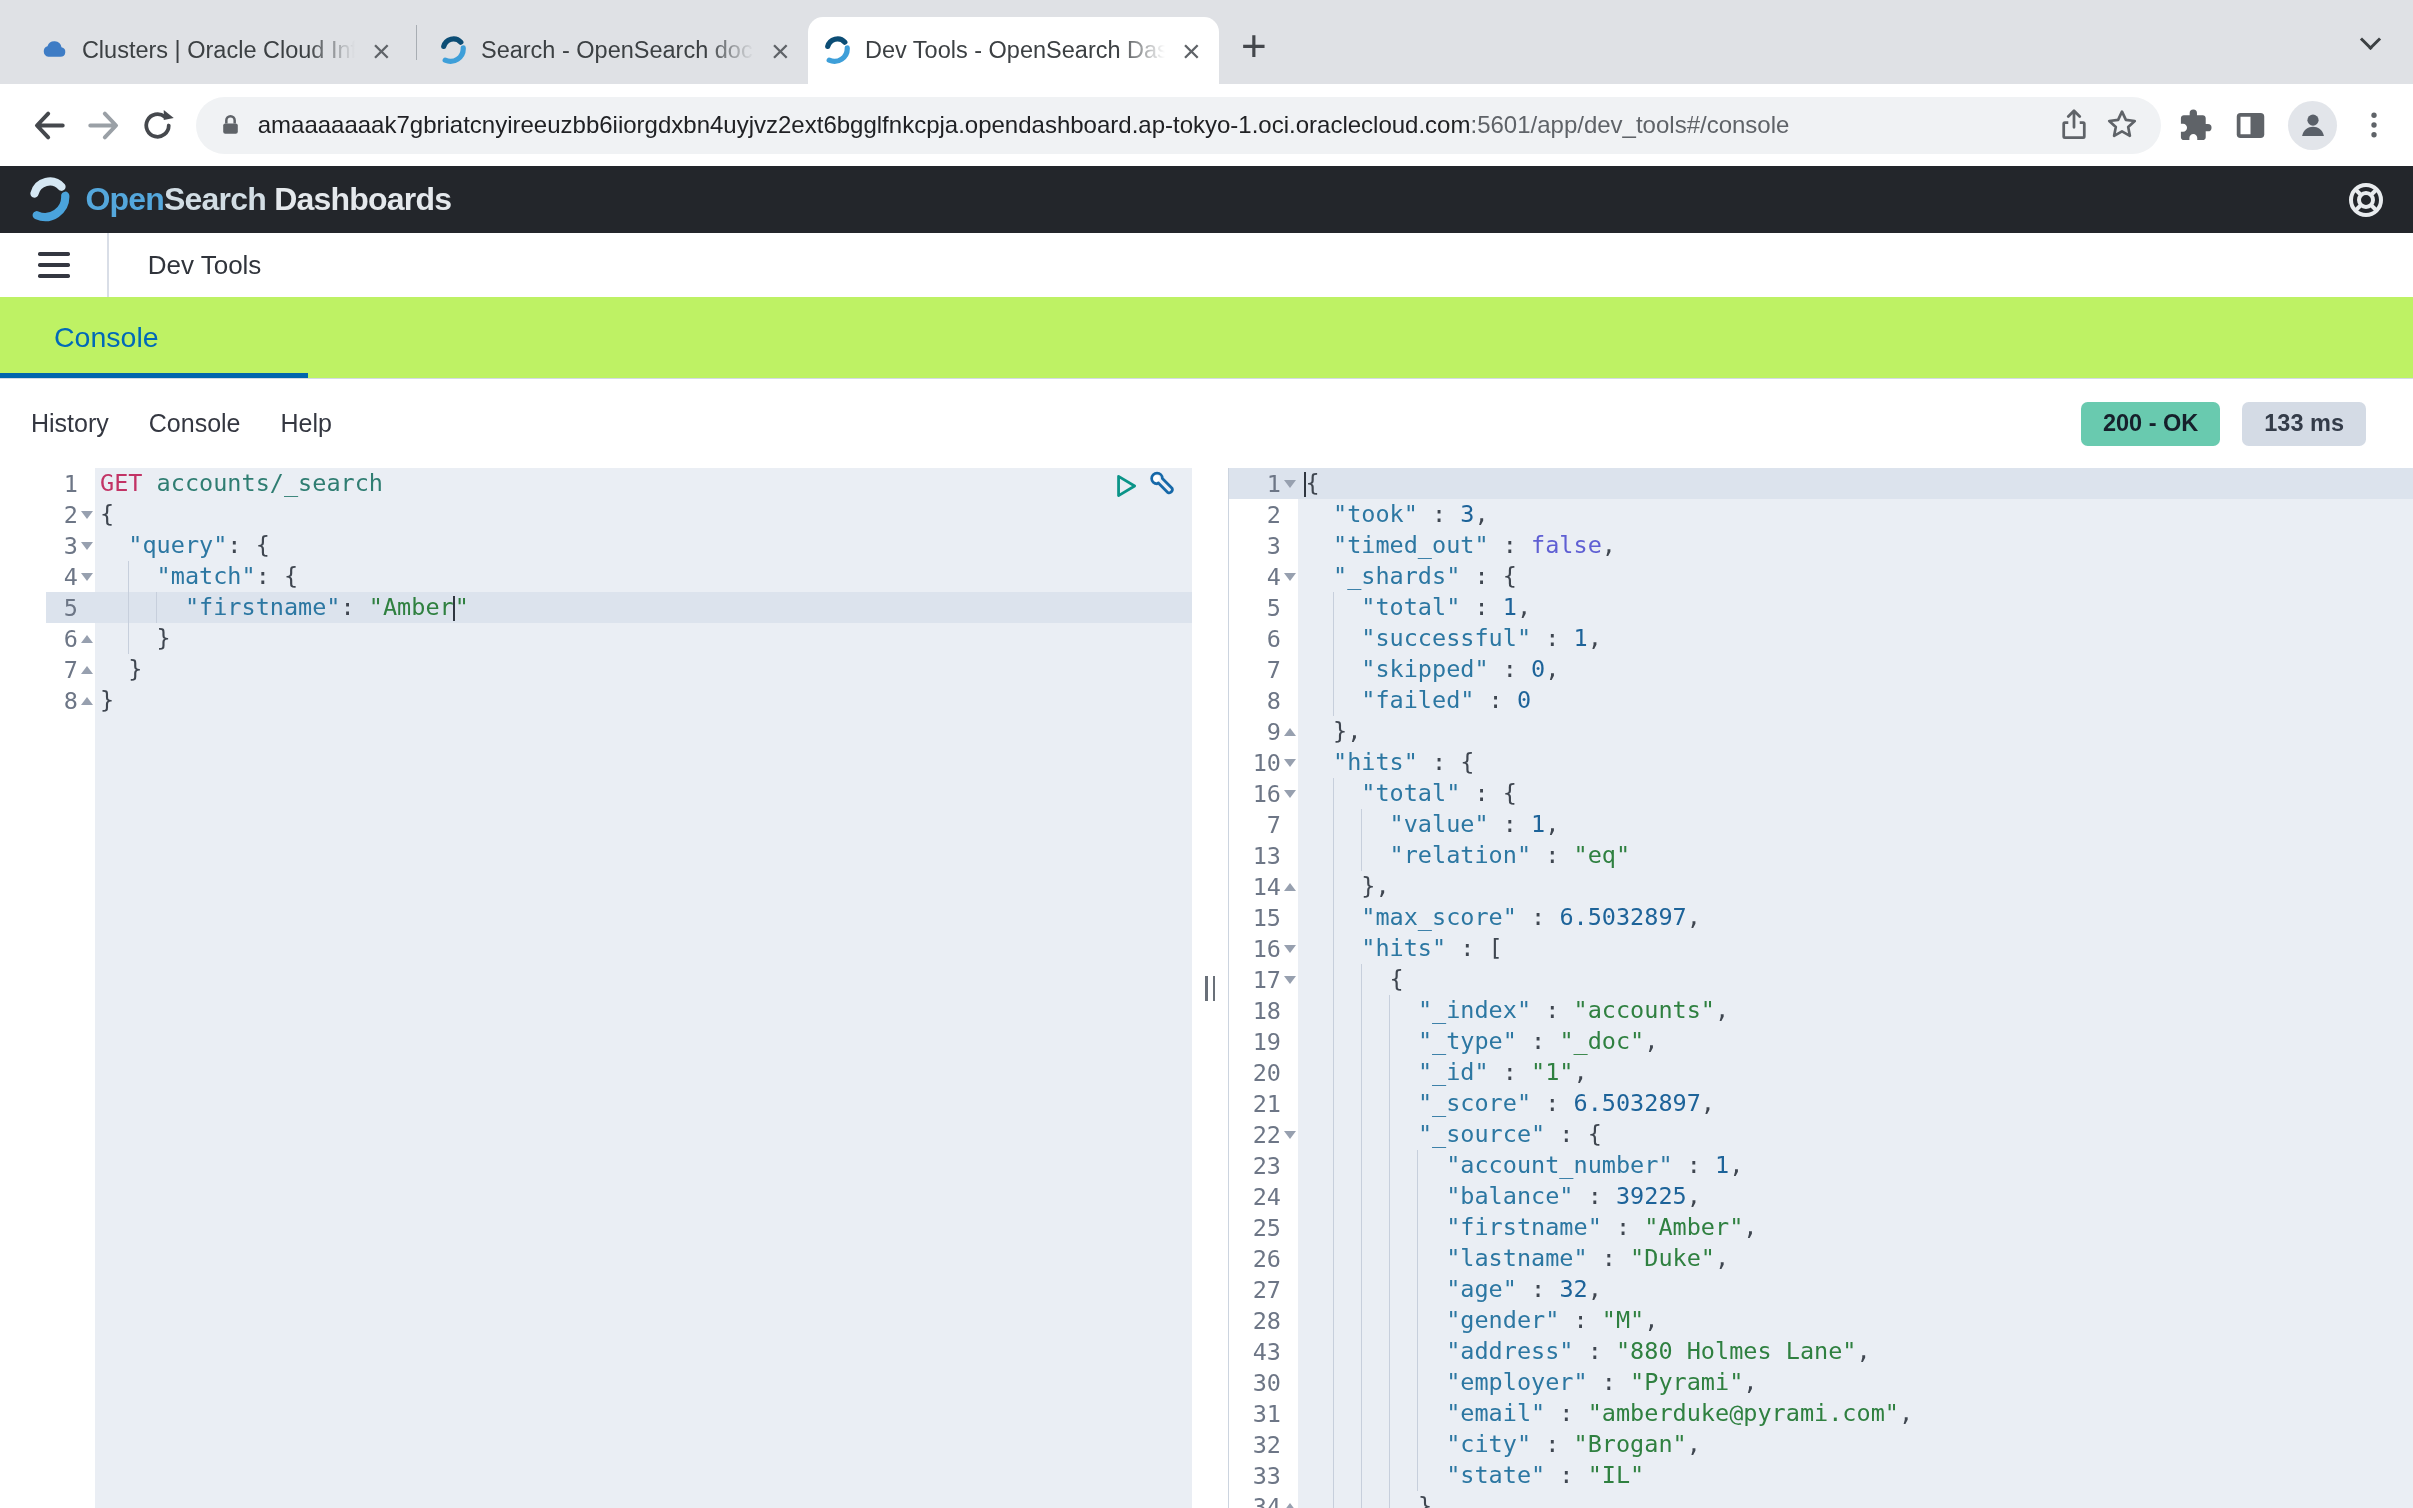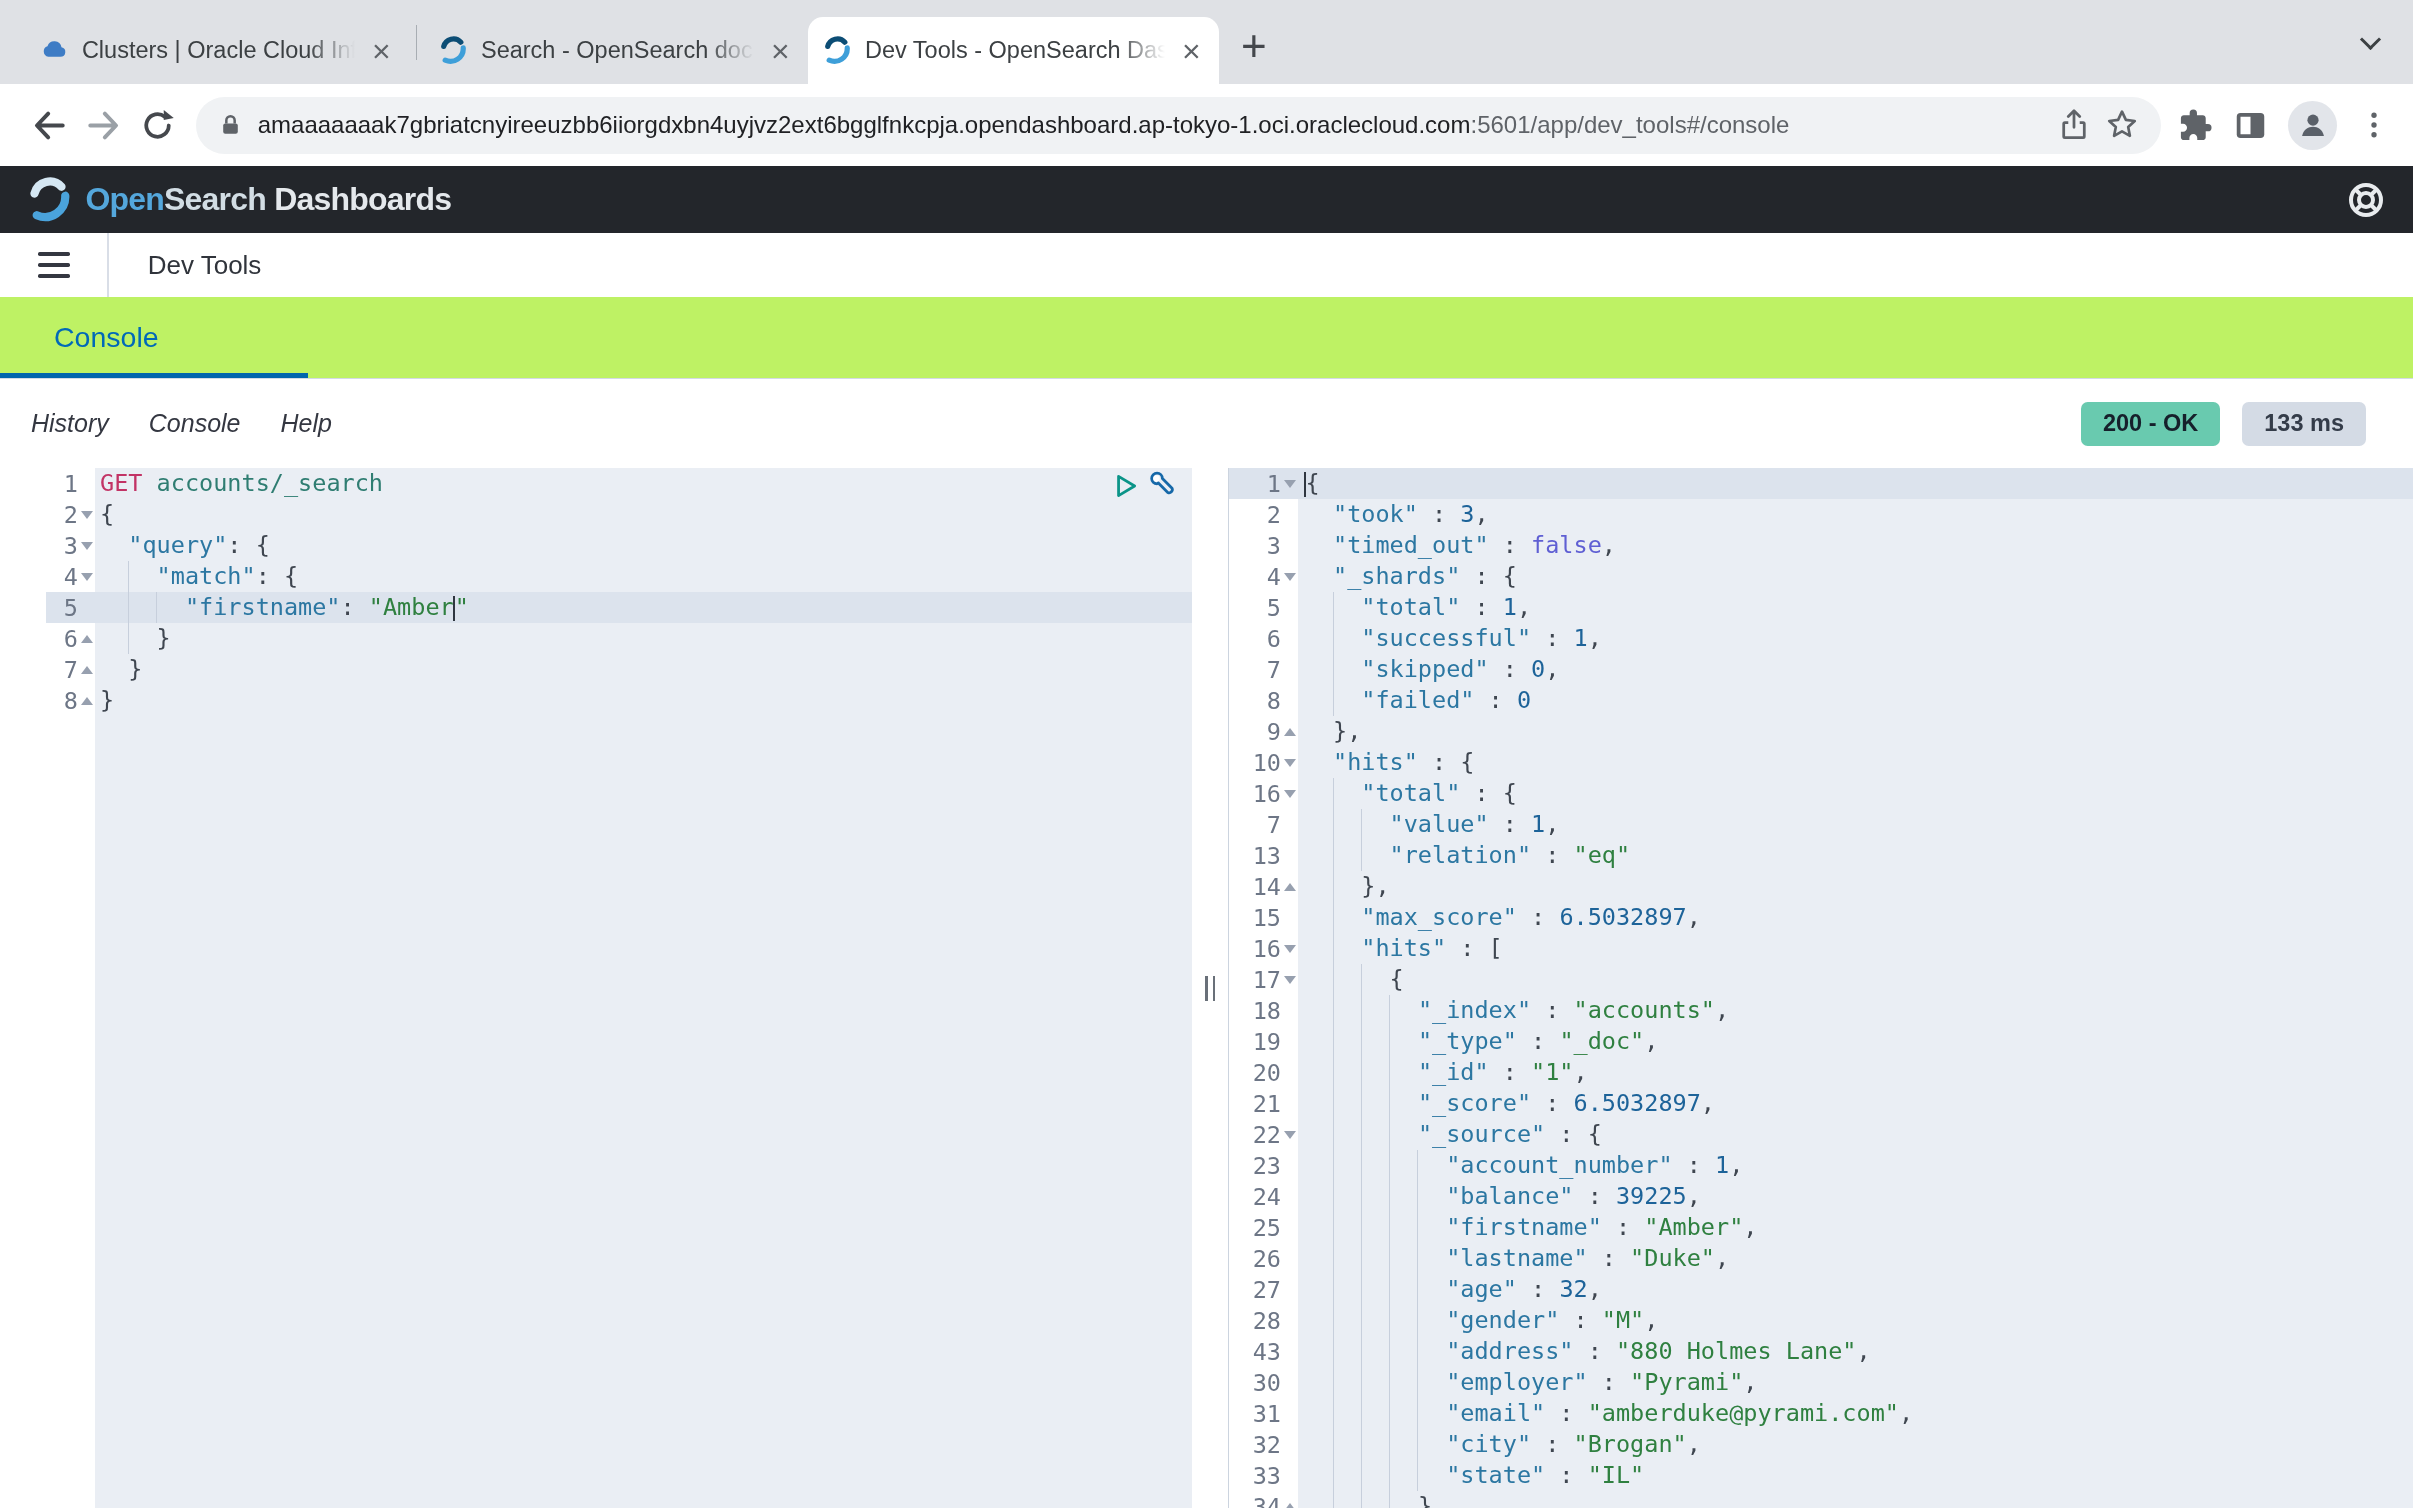--- a/index.html
+++ b/index.html
@@ -53,21 +53,21 @@
   .crumb-title { align-self:center; margin-left:39px; font-size:26px; color:#30343b; }
 
   
   .console-tabbar { height:82px; background:#bef264; border-bottom:1.7px solid #d3dae6;
                     position:relative; display:flex; align-items:center; }
   .console-tab { margin-left:54px; font-size:28.5px; color:#0169b8; }
   .console-underline { position:absolute; left:0; bottom:0; width:308px; height:5px; background:#0065ad; }
 
   
   .console-menubar { height:89px; background:#fff; display:flex; align-items:center; padding:0 25px 0 31px; }
-  .menu-item { font-size:25px; color:#343741; margin-right:40px;font-style:italic; }
+  .menu-item { font-size:25px; color:#343741; margin-right:40px; }
   .mb-spacer { flex:1; }
   .badge { height:44px; border-radius:6.7px; display:flex; align-items:center; padding:0 22px;
            font-size:23.5px; font-weight:600; }
   .badge-ok { background:#69caaf; color:#16202b; margin-right:22px; }
   .badge-ms { background:#d4dbe5; color:#343c49; margin-right:22px; }
 
   
   .workspace { display:flex; height:1041px; overflow:hidden; }
   .left-margin { width:46px; background:#fff; }
   .pane { display:flex; flex-direction:column; overflow:hidden; position:relative; }

